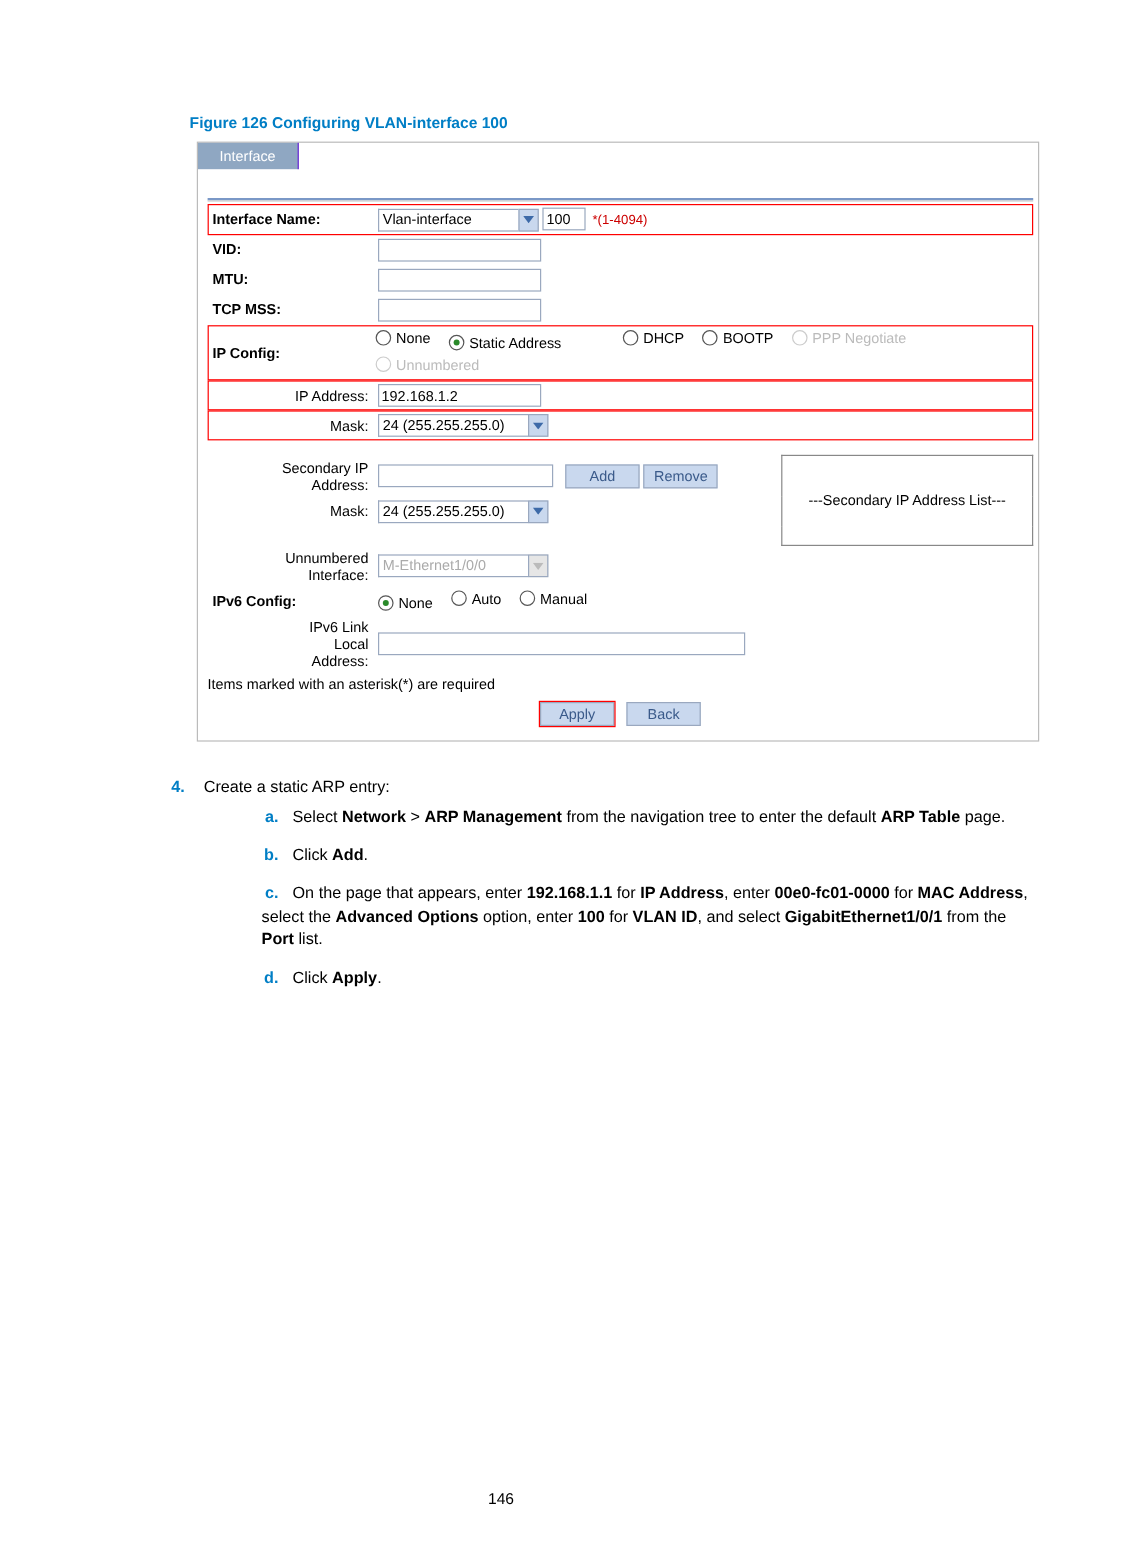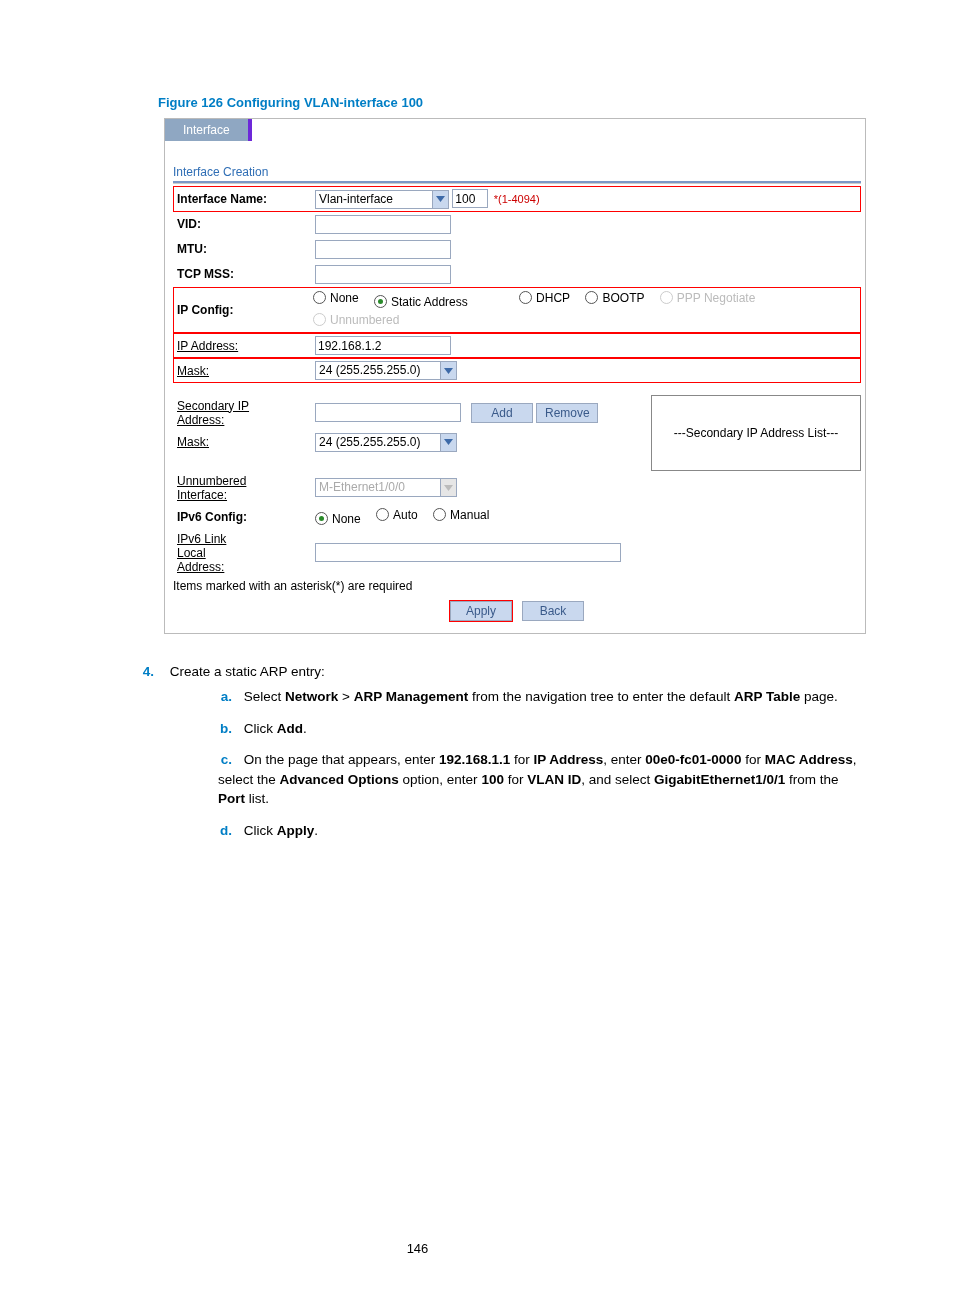--- a/index.html
+++ b/index.html
@@ -28,39 +28,39 @@
   width: 700px;
   background: #fff;
   margin: 0 0 0 6px;
 }
 .tab {
   display: inline-block;
   background: #8fa7c2; 
   color: #fff;
   padding: 4px 18px 4px 18px;
   font-size: 12px;
-  border-right: 4px solid #6d28d9;
+  border-right: 1px solid #6d28d9;
 }
 .inner {
   padding: 24px 4px 6px 8px;
 }
 .section-title {
   color: #2f6eb5;
   font-size: 12px;
   margin-bottom: 2px;
 }
 .blue-line {
   border-top: 2px solid #7a98c7;
   border-bottom: 1px solid #ccc;
   margin-bottom: 2px;
 }
 table.form { border-collapse: collapse; width: 100%; }
 table.form td { padding: 3px 4px; vertical-align: middle; font-size: 12px; }
 .lbl { font-weight: bold; white-space: nowrap; width: 130px; }
-.sublbl { padding-right: 12px; width: 130px; text-decoration: underline; }
+.sublbl { text-align: right; padding-right: 12px; width: 130px; }
 input[type=text] {
   border: 1px solid #9aa8bf;
   height: 15px;
   font-size: 12px;
   padding: 1px 2px;
 }
 .select-like {
   display: inline-flex;
   align-items: stretch;
   height: 19px;
@@ -138,21 +138,20 @@
 <body>
 
 <div class="page">
   <div class="fig-caption">Figure 126 Configuring VLAN-interface 100</div>
 
   <div class="panel">
     <div>
       <span class="tab">Interface</span>
     </div>
     <div class="inner">
-      <div class="section-title">Interface Creation</div>
       <div class="blue-line"></div>
 
       <table class="form">
 
         <tbody>
             <tr class="red-frame-row">
           <td class="lbl">Interface Name:</td>
           <td>
             <span class="select-like">
               <span class="select-input" style="width:110px">Vlan-interface</span>

